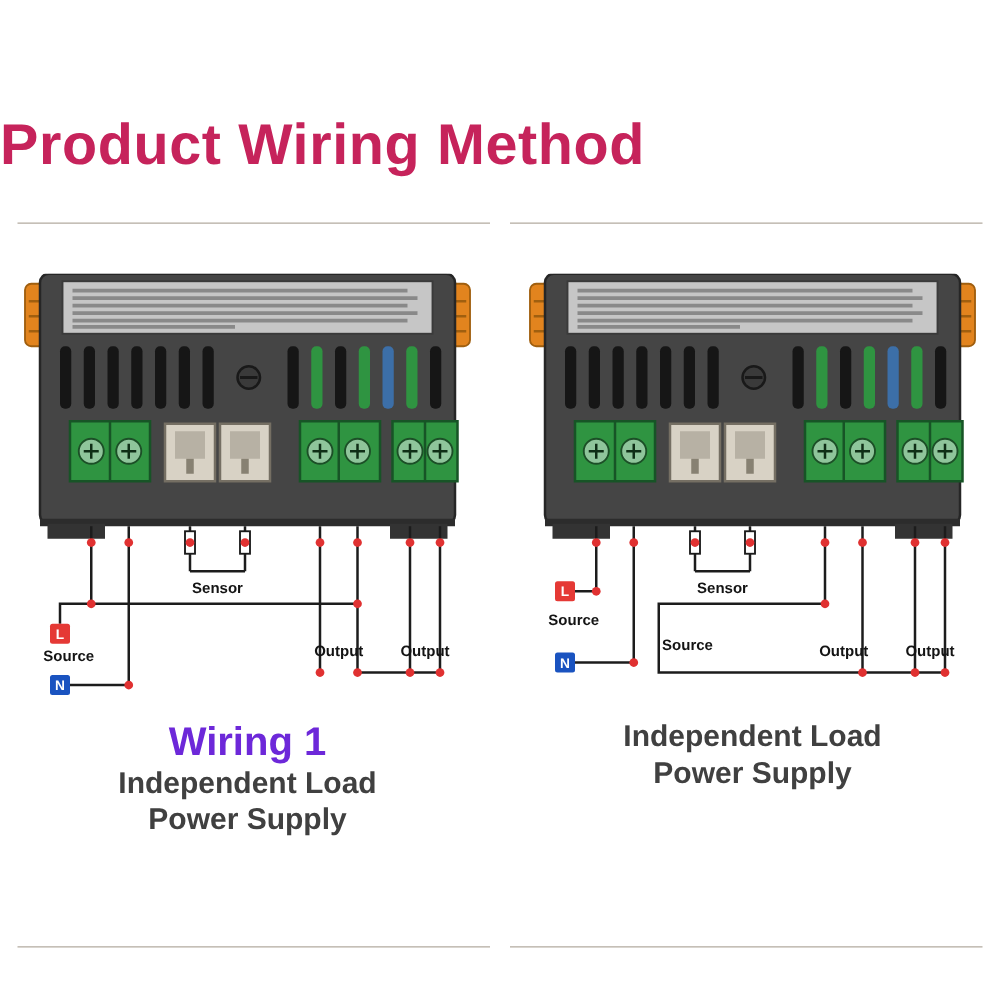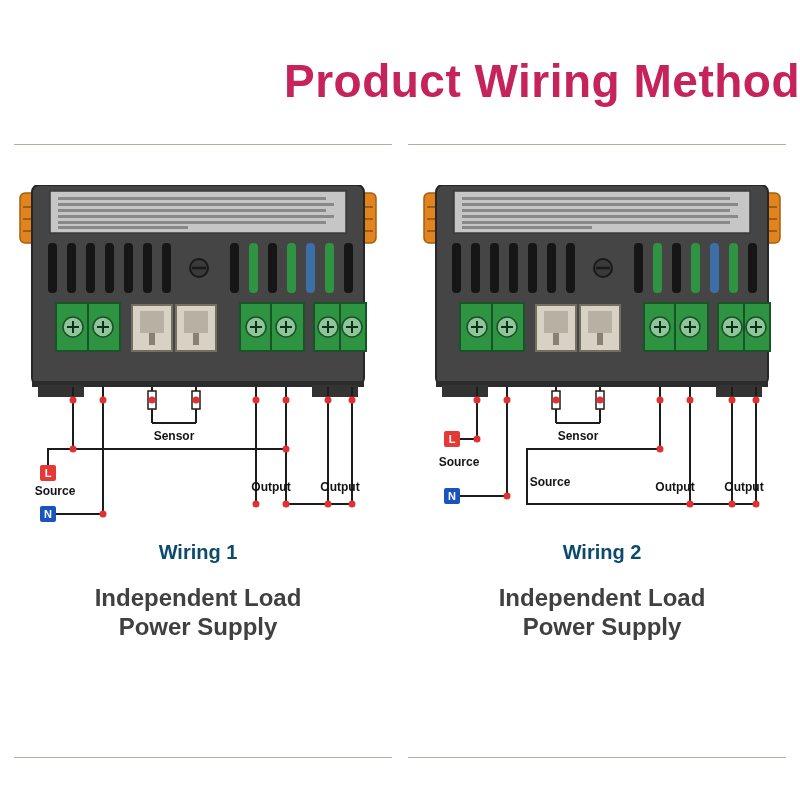--- a/index.html
+++ b/index.html
@@ -1,25 +1,25 @@
 <!DOCTYPE html>
 <html><head>
 <meta charset="utf-8">
 <style>
   *{margin:0;padding:0;box-sizing:border-box}
   html,body{width:800px;height:800px;background:#ffffff;font-family:"Liberation Sans",sans-serif;overflow:hidden;position:relative}
-  .title{padding-top:54px;text-align:right;font-size:46px;font-weight:bold;color:#c6235b;letter-spacing:.5px}
+  .title{padding-top:88px;text-align:left;font-size:46px;font-weight:bold;color:#c6235b;letter-spacing:.5px}
   .rule{display:flex;gap:16px;margin:36px 14px 0}
   .rule span{flex:1;height:1px;background:#b3aba0}
   .bottom-rule{position:absolute;top:757px;left:14px;right:14px;margin:0}
   .figures{display:flex;justify-content:center;gap:44px;margin-top:40px}
   figure{width:360px}
   figure svg{display:block}
   figcaption{text-align:center;margin-top:12px}
-  .cap-title{font-size:20px;font-weight:bold;color:#0c4a6e;margin-bottom:19px}
+  .cap-title{font-size:32px;font-weight:bold;color:#6d28d9;margin-bottom:0}
   .cap-line{font-size:24px;font-weight:600;color:#404040;line-height:1.22}
   .lbl{font-size:12px;font-weight:bold;fill:#141414;text-anchor:middle}
   .badge-txt{font-size:11px;font-weight:bold;fill:#ffffff;text-anchor:middle}
   .wire{stroke:#1c1c1c;stroke-width:2;fill:none}
   .dot{fill:#e03131}
   .probe{fill:#ffffff;stroke:#1c1c1c;stroke-width:1.5}
 </style>
 </head>
 <body>
 
@@ -232,21 +232,20 @@
         <rect x="22" y="303" width="16" height="16" rx="2" fill="#1a53c0"></rect>
         <text class="badge-txt" x="30" y="315">N</text>
       </g>
       <text class="lbl" x="37" y="281">Source</text>
       <text class="lbl" x="156" y="255">Sensor</text>
       <text class="lbl" x="128" y="301">Source</text>
       <text class="lbl" x="253" y="306">Output</text>
       <text class="lbl" x="322" y="306">Output</text>
     </svg>
     <figcaption>
-      <div class="cap-title">Wiring 2</div>
       <div class="cap-line">Independent Load</div>
       <div class="cap-line">Power Supply</div>
     </figcaption>
   </figure>
 
 </div>
 
 <div class="rule bottom-rule">
     <span></span>
     <span></span>

